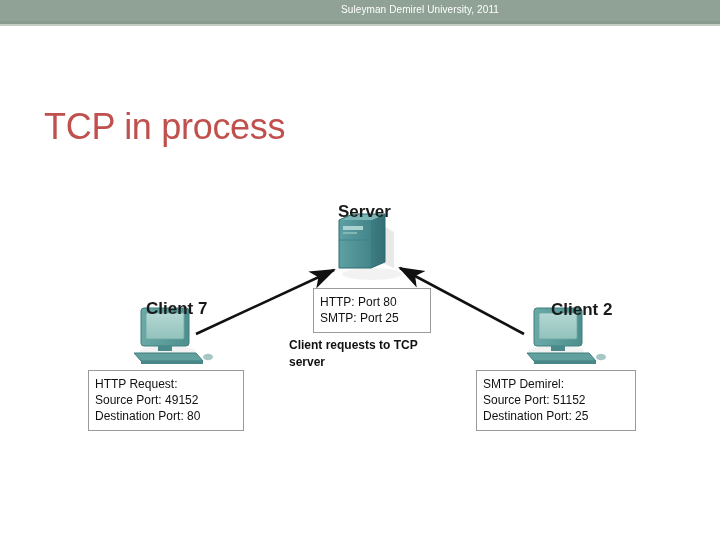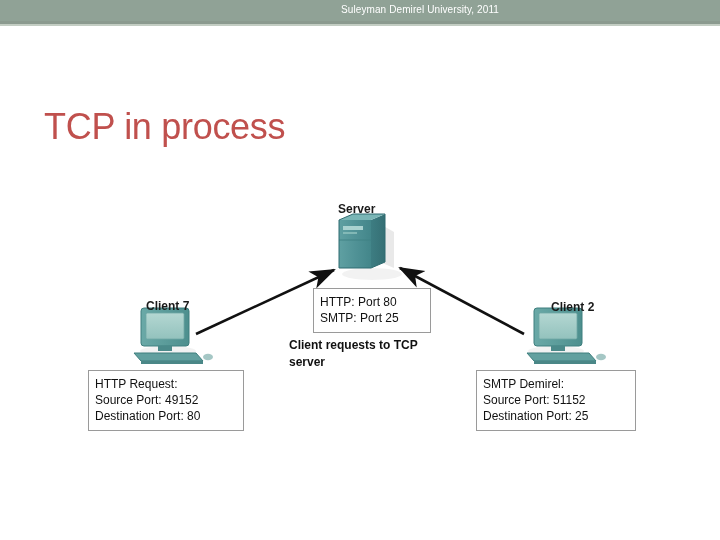--- a/index.html
+++ b/index.html
@@ -83,21 +83,21 @@
   .diag-svg {
     position: absolute;
     left: 0; top: 0;
     width: 720px;
     height: 250px;
   }
 
   
   .node-label {
     position: absolute;
-    font-size: 12px;
+    font-size: 17px;
     color: #1a1a1a;
     font-weight: bold;
     white-space: nowrap;
     font-family: "Liberation Sans", sans-serif;
   }
   .label-server  { left: 338px; top: 202px; }
   .label-client1 { left: 146px; top: 299px; }
   .label-client2 { left: 539px; top: 300px; margin-left: 12px; }
 
   .info-box {

